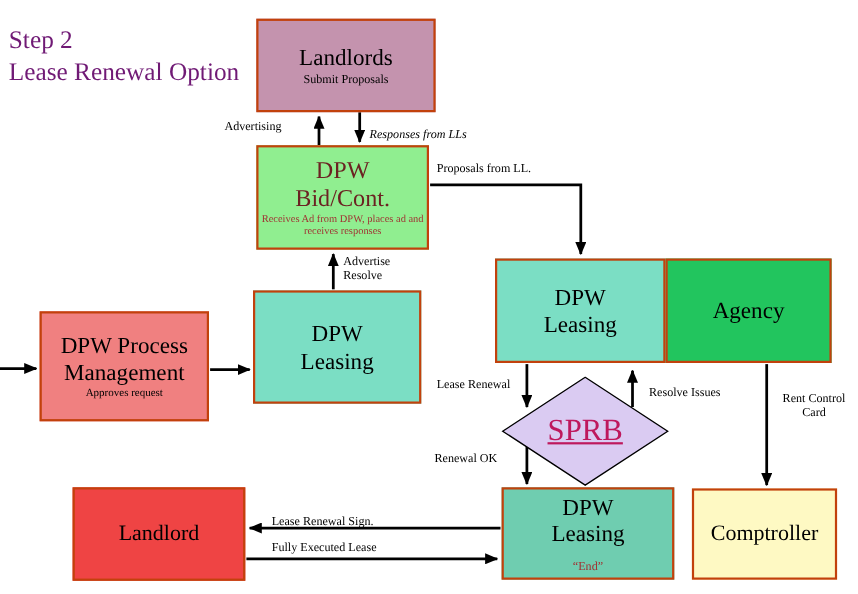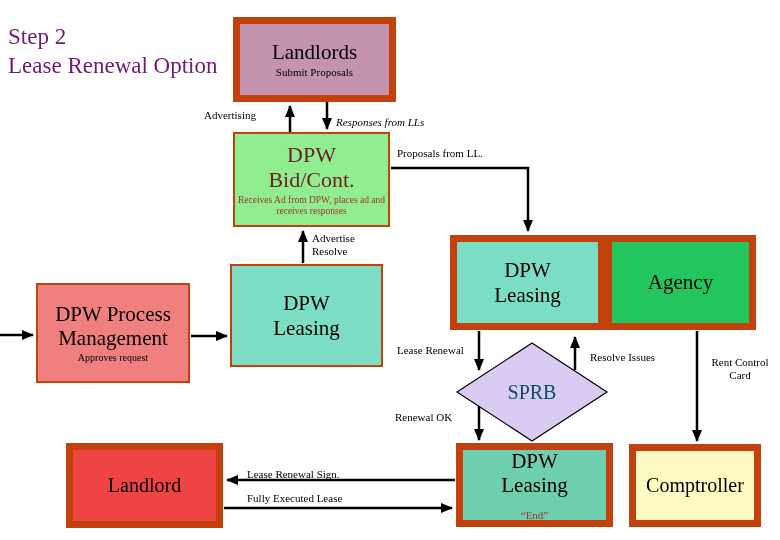--- a/index.html
+++ b/index.html
@@ -11,21 +11,21 @@
     font-family:"Liberation Serif","DejaVu Serif",serif;
   }
   #title{
     position:absolute;left:8px;top:22px;
     font-size:23px;line-height:1.28;
     color:#701a75;
   }
   #title span{display:block;}
   .node{
     position:absolute;
-    border:7px solid #c2410c;
+    border:2px solid #c2410c;
     display:flex;flex-direction:column;
     align-items:center;justify-content:center;
     text-align:center;color:#000;
     box-sizing:border-box;
   }
   .node .big{font-size:21px;line-height:1.15;display:block;}
   .node .sub{font-size:11px;line-height:1.15;display:block;margin-top:2px;}
   #node-landlords   {left:233px;top:17px; width:163px;height:85px;}
   #node-bid-cont    {left:233px;top:132px;width:157px;height:95px;border-width:2px;}
   #node-bid-cont .big{color:#6b2222;font-size:22px;}
@@ -38,21 +38,21 @@
   #node-leasing-end {left:456px;top:443px;width:157px;height:84px;}
   #node-leasing-end .sub{color:#a03333;margin-top:12px;}
   #node-comptroller {left:629px;top:444px;width:132px;height:83px;}
   #node-comptroller .big{font-size:20px;}
   #node-landlord    {left:66px; top:443px;width:157px;height:85px;}
   #node-landlord .big{font-size:20px;}
   #sprb-shape{position:absolute;left:455px;top:342px;}
   #sprb-label{
     position:absolute;left:455px;top:342px;width:154px;height:100px;
     display:flex;align-items:center;justify-content:center;
-    font-size:20px;color:#0c4a6e;
+    font-size:28px;color:#be185d;text-decoration:underline;
   }
   .edge-label{
     position:absolute;
     font-size:11px;line-height:1.2;color:#000;
     white-space:nowrap;
   }
   .edge-label.wrap{white-space:normal;}
   #lbl-advertise-request{left:312px;top:232px;width:64px;}
   #lbl-rent-control{left:706px;top:356px;width:68px;text-align:center;}
   #arrows{position:absolute;left:0;top:0;}

